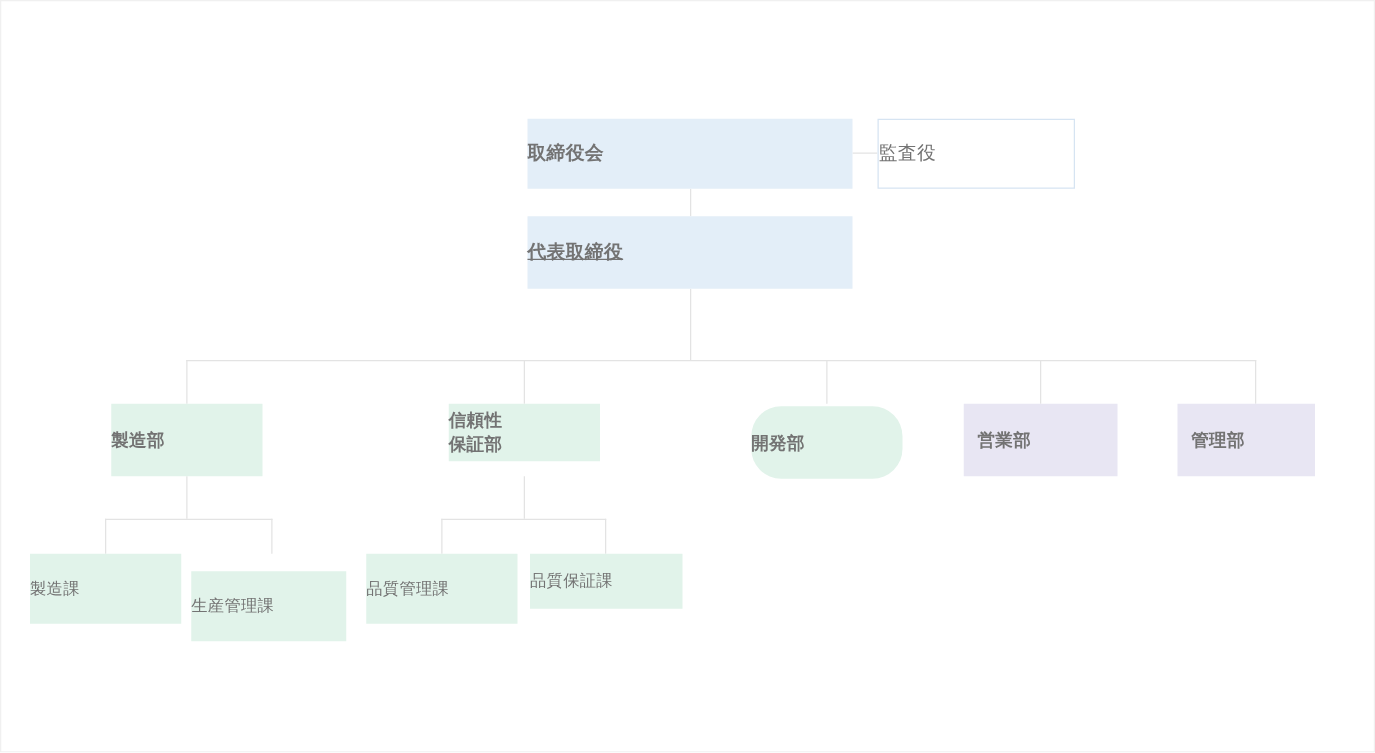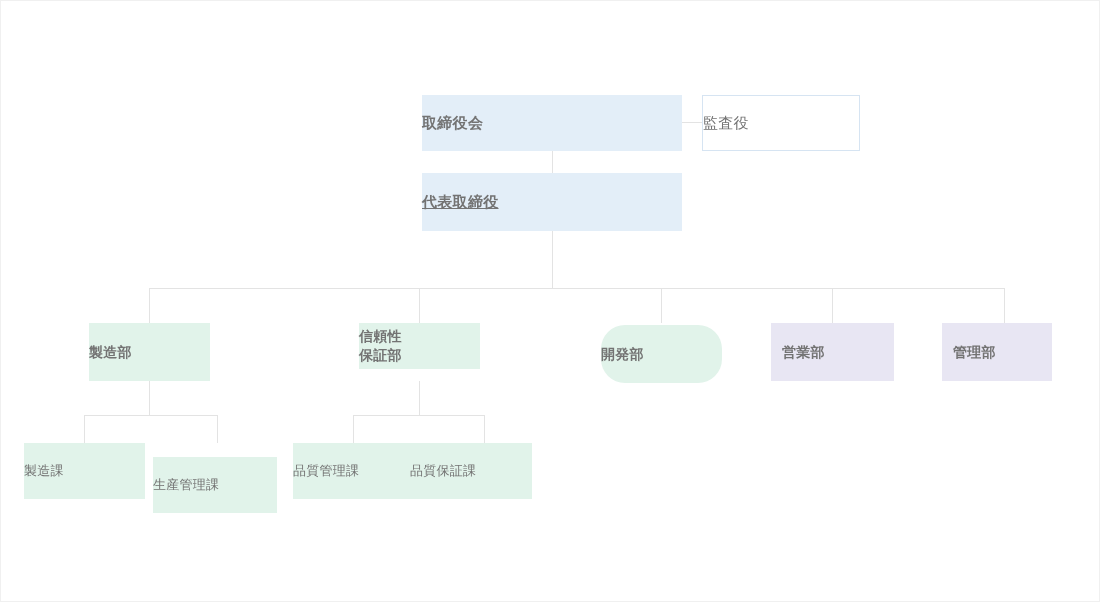--- a/index.html
+++ b/index.html
@@ -144,18 +144,18 @@
     </div>
 
     <div class="node section" style="left:152px; top:456px; width:124px; height:56px;">
       <span>生産管理課</span>
     </div>
 
     <div class="node section" style="left:292px; top:442px; width:121px; height:56px;">
       <span>品質管理課</span>
     </div>
 
-    <div class="node section" style="left:409px; top:442px; width:122px; height:56px;">
+    <div class="node section" style="left:423px; top:442px; width:122px; height:44px;">
       <span>品質保証課</span>
     </div>
 
   </div>
 </div>
 
 </body></html>

